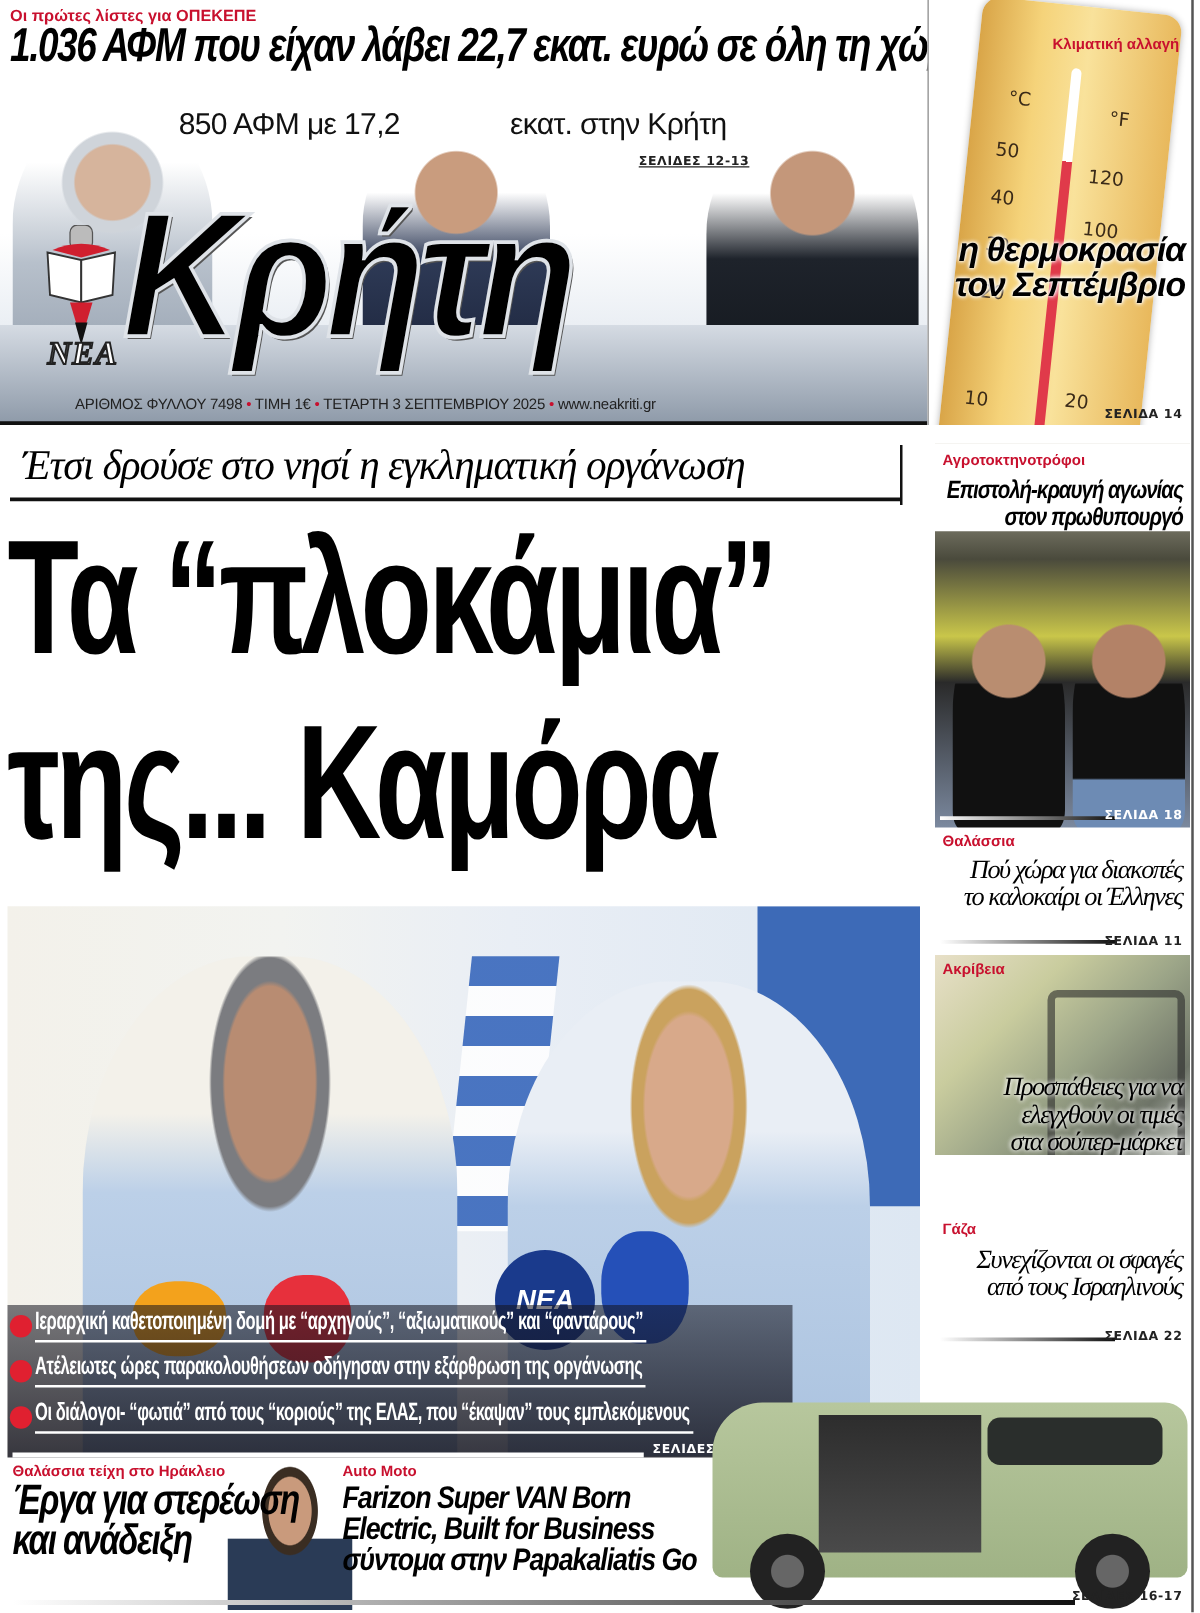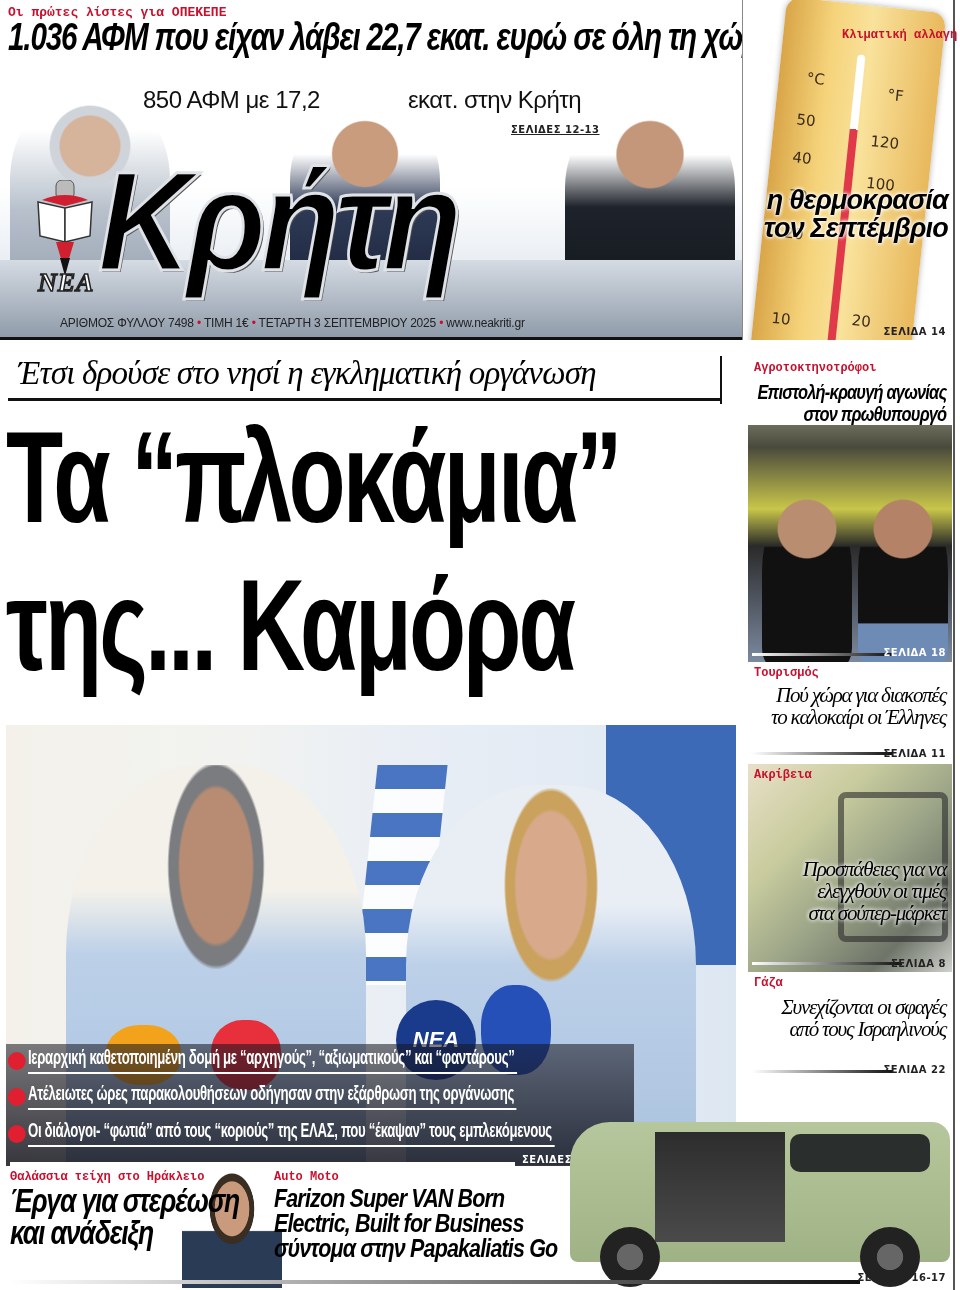--- a/index.html
+++ b/index.html
@@ -1,20 +1,20 @@
 <!DOCTYPE html>
 <html><head>
 <meta charset="utf-8">
 <style>
   * { box-sizing: border-box; margin: 0; padding: 0; }
   html, body { width: 960px; height: 1290px; background: #fff; overflow: hidden; }
   body { position: relative; font-family: "Liberation Sans", sans-serif; color: #000; }
 
   .abs { position: absolute; }
-  .kicker { color: #c8102e; font-weight: bold; font-family: Liberation Mono, monospace; }
+  .kicker { color: #c8102e; font-weight: bold; font-family: Liberation Sans, sans-serif; }
   .cond { font-family: "Liberation Sans", sans-serif; font-weight: bold; transform-origin: left top; }
   .serif-it { font-family: "Liberation Serif", serif; font-style: italic; }
   .page-ref { font-family: "DejaVu Sans", sans-serif; font-weight: bold; font-size: 10px; letter-spacing: 0.5px; color: #222; }
 
   
   #masthead { left: 0; top: 0; width: 742px; height: 340px; background: linear-gradient(#fff 0%, #fff 55%, #e7ecf2 80%, #b8c3cf 100%); overflow: hidden; }
   .photo-person { position: absolute; border-radius: 45% 45% 10% 10%; }
   #p1 { left: 10px; top: 90px; width: 160px; height: 200px; background: radial-gradient(circle at 50% 28%, #d6b49c 0 18%, #cfd4da 19% 24%, transparent 25%), linear-gradient(#fff 20%, #b7c0cb 60%, #9aa5b3); }
   #p2 { left: 290px; top: 100px; width: 150px; height: 180px; background: radial-gradient(circle at 50% 30%, #c99c7e 0 22%, transparent 23%), linear-gradient(#fff 30%, #2e3a56 60%, #1f2840); }
   #p3 { left: 565px; top: 100px; width: 170px; height: 195px; background: radial-gradient(circle at 50% 28%, #c4977a 0 20%, transparent 21%), linear-gradient(#fff 28%, #1e232b 55%, #14181e); }
@@ -72,21 +72,21 @@
   .rhead { position: absolute; font-family: "Liberation Serif", serif; font-style: italic; font-size: 21px; line-height: 22px; letter-spacing: -1.2px; right: 6px; text-align: right; white-space: nowrap; }
   .rpage { position: absolute; right: 6px; }
   .rrule { position: absolute; left: 4px; height: 3px; background: linear-gradient(to right, #fff, #111); }
 
   #farm { top: 355px; height: 308px; background: linear-gradient(#d8d4c2 0%, #4a4a3c 30%, #c9c64a 50%, #2a2a2a 62%, #7c8aa0 100%); }
   #farm .top { position: absolute; left: 0; top: 0; width: 100%; height: 70px; background: #fff; }
   #farm-man1 { position: absolute; left: 14px; top: 140px; width: 90px; height: 170px; border-radius: 45% 45% 10% 10%; background: radial-gradient(circle at 50% 20%, #b98d70 0 20%, transparent 21%), linear-gradient(transparent 30%, #111 31%); }
   #farm-man2 { position: absolute; left: 110px; top: 140px; width: 90px; height: 170px; border-radius: 45% 45% 10% 10%; background: radial-gradient(circle at 50% 20%, #b38267 0 20%, transparent 21%), linear-gradient(transparent 30%, #111 31% 75%, #6d8bb4 76%); }
 
   #tour { top: 662px; height: 102px; background: #fff; }
-  #price { top: 764px; height: 208px; background: linear-gradient(135deg, #e8e0c8 0%, #c9cc9e 30%, #9ca588 55%, #6e7468 80%, #cfd2cd 100%); }
+  #price { top: 764px; height: 160px; background: linear-gradient(135deg, #e8e0c8 0%, #c9cc9e 30%, #9ca588 55%, #6e7468 80%, #cfd2cd 100%); }
   #price .basket { position: absolute; left: 90px; top: 28px; width: 110px; height: 150px; border: 6px solid #2c2c2c; border-radius: 8px; opacity: .6; }
   #gaza { top: 972px; height: 108px; background: #fff; }
 
   
   #bottom { left: 0; top: 1166px; width: 960px; height: 124px; background: #fff; }
   #sea-kicker { left: 10px; top: 1170px; font-size: 12px; }
   #sea-head { left: 10px; top: 1184px; font-size: 34px; line-height: 32px; font-style: italic; letter-spacing: -1.5px; transform: scaleX(0.78); white-space: nowrap; }
   #mayor { left: 182px; top: 1168px; width: 100px; height: 120px; border-radius: 45% 45% 0 0; background: radial-gradient(ellipse at 50% 34%, #c99a7c 0 24%, #3a2d22 25% 31%, transparent 32%), linear-gradient(transparent 52%, #2a3b56 53%); }
   #auto-kicker { left: 274px; top: 1170px; font-size: 12px; }
   #auto-head { left: 274px; top: 1186px; font-size: 25px; line-height: 25px; font-style: italic; letter-spacing: -1px; white-space: nowrap; transform: scaleX(0.86); transform-origin: left top; }
@@ -190,21 +190,21 @@
   <div class="rkick kicker" style="top:6px;">Αγροτοκτηνοτρόφοι</div>
   <div class="rhead cond" style="top:26px;font-family:'Liberation Sans',sans-serif;font-size:20px;letter-spacing:-1px;transform:scaleX(0.82);transform-origin:right top;">
     <div>Επιστολή-κραυγή αγωνίας</div>
     <div>στον πρωθυπουργό</div>
   </div>
   <div class="rrule" style="top:298px;width:140px;"></div>
   <div class="rpage page-ref" style="top:292px;color:#fff;">ΣΕΛΙΔΑ 18</div>
 </div>
 
 <div id="tour" class="rbox">
-  <div class="rkick kicker" style="top:4px;">Τουρισμός</div>
+  <div class="rkick kicker" style="top:4px;">Θαλάσσια</div>
   <div class="rhead" style="top:22px;">
     <div>Πού χώρα για διακοπές</div>
     <div>το καλοκαίρι οι Έλληνες</div>
   </div>
   <div class="rrule" style="top:90px;width:140px;"></div>
   <div class="rpage page-ref" style="top:86px;">ΣΕΛΙΔΑ 11</div>
 </div>
 
 <div id="price" class="rbox">
   <div class="basket"></div>

